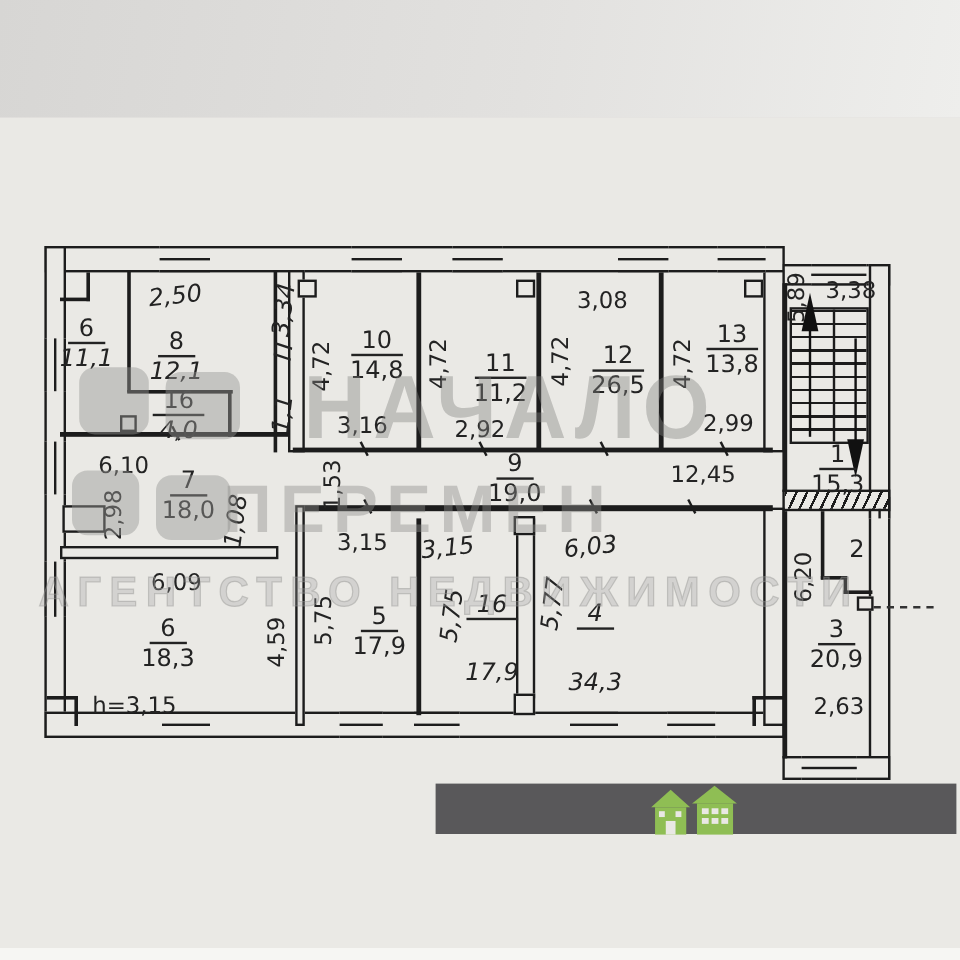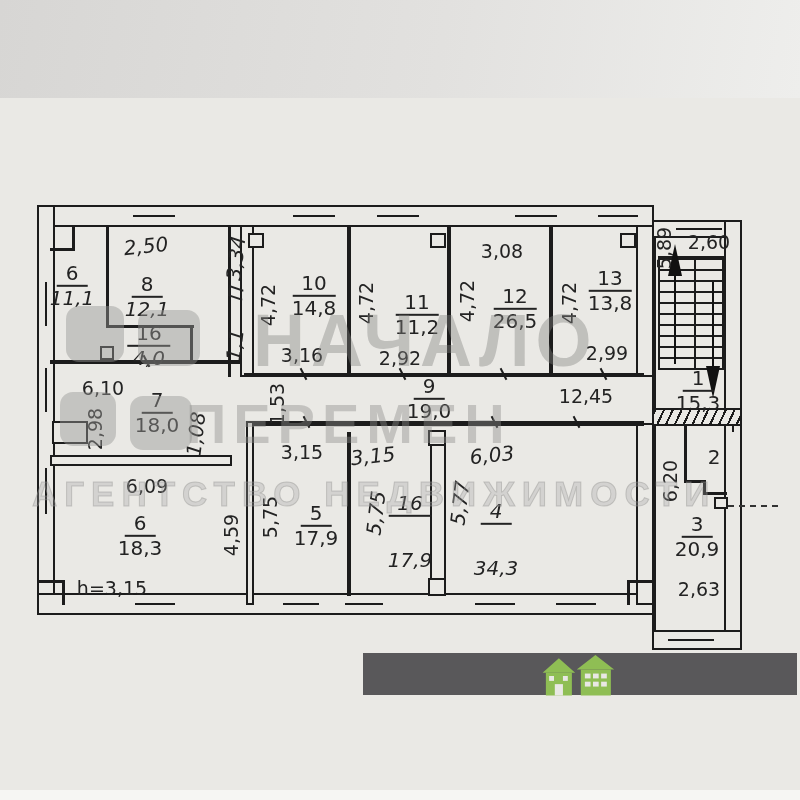--- a/index.html
+++ b/index.html
@@ -222,21 +222,21 @@
 <div class="dim hw rot" style="--x:235px;--y:345px">1,1</div>
 <div class="dim rot" style="--x:268px;--y:305px">4,72</div>
 <div class="dim rot" style="--x:366px;--y:303px">4,72</div>
 <div class="dim rot" style="--x:467px;--y:301px">4,72</div>
 <div class="dim rot" style="--x:569px;--y:303px">4,72</div>
 <div class="dim" style="--x:302px;--y:355px">3,16</div>
 <div class="dim" style="--x:400px;--y:358px">2,92</div>
 <div class="dim" style="--x:502px;--y:251px">3,08</div>
 <div class="dim" style="--x:607px;--y:353px">2,99</div>
 <div class="dim rot" style="--x:664px;--y:248px">5,89</div>
-<div class="dim" style="--x:709px;--y:242px">2,60</div>
+<div class="dim" style="--x:709px;--y:242px">3,38</div>
 <div class="dim" style="--x:103px;--y:388px">6,10</div>
 <div class="dim rot" style="--x:277px;--y:404px">1,53</div>
 <div class="dim" style="--x:586px;--y:396px">12,45</div>
 <div class="dim rot" style="--x:95px;--y:429px">2,98</div>
 <div class="dim hw rot" style="--x:196px;--y:434px">1,08</div>
 <div class="dim" style="--x:302px;--y:452px">3,15</div>
 <div class="dim hw" style="--x:373px;--y:456px">3,15</div>
 <div class="dim hw" style="--x:492px;--y:455px">6,03</div>
 <div class="dim" style="--x:147px;--y:486px">6,09</div>
 <div class="dim rot" style="--x:231px;--y:535px">4,59</div>

